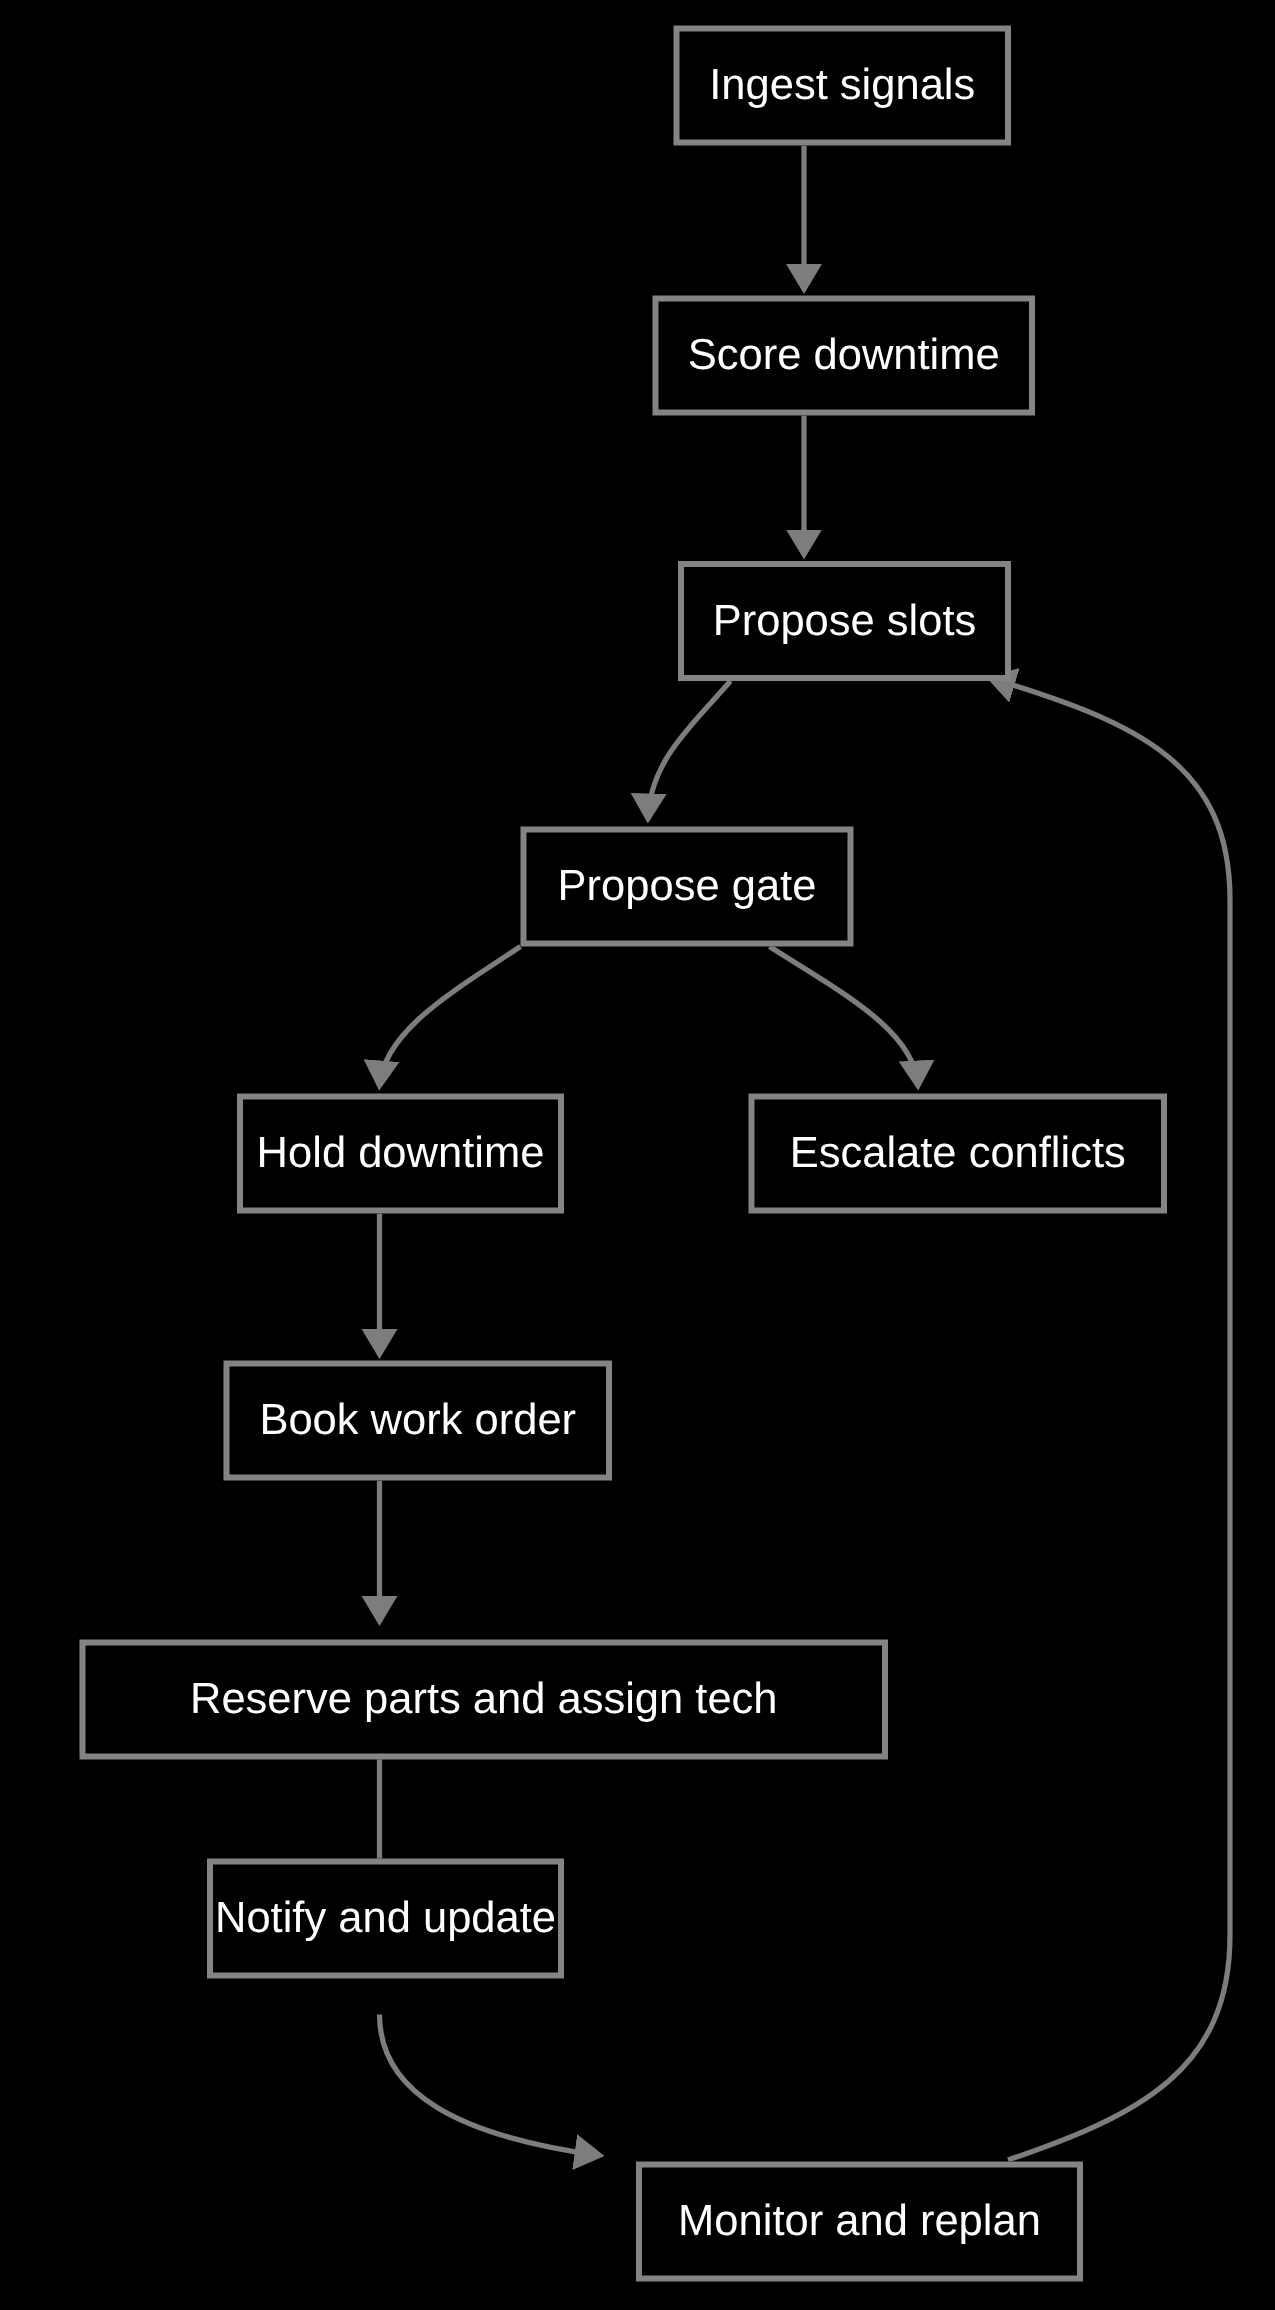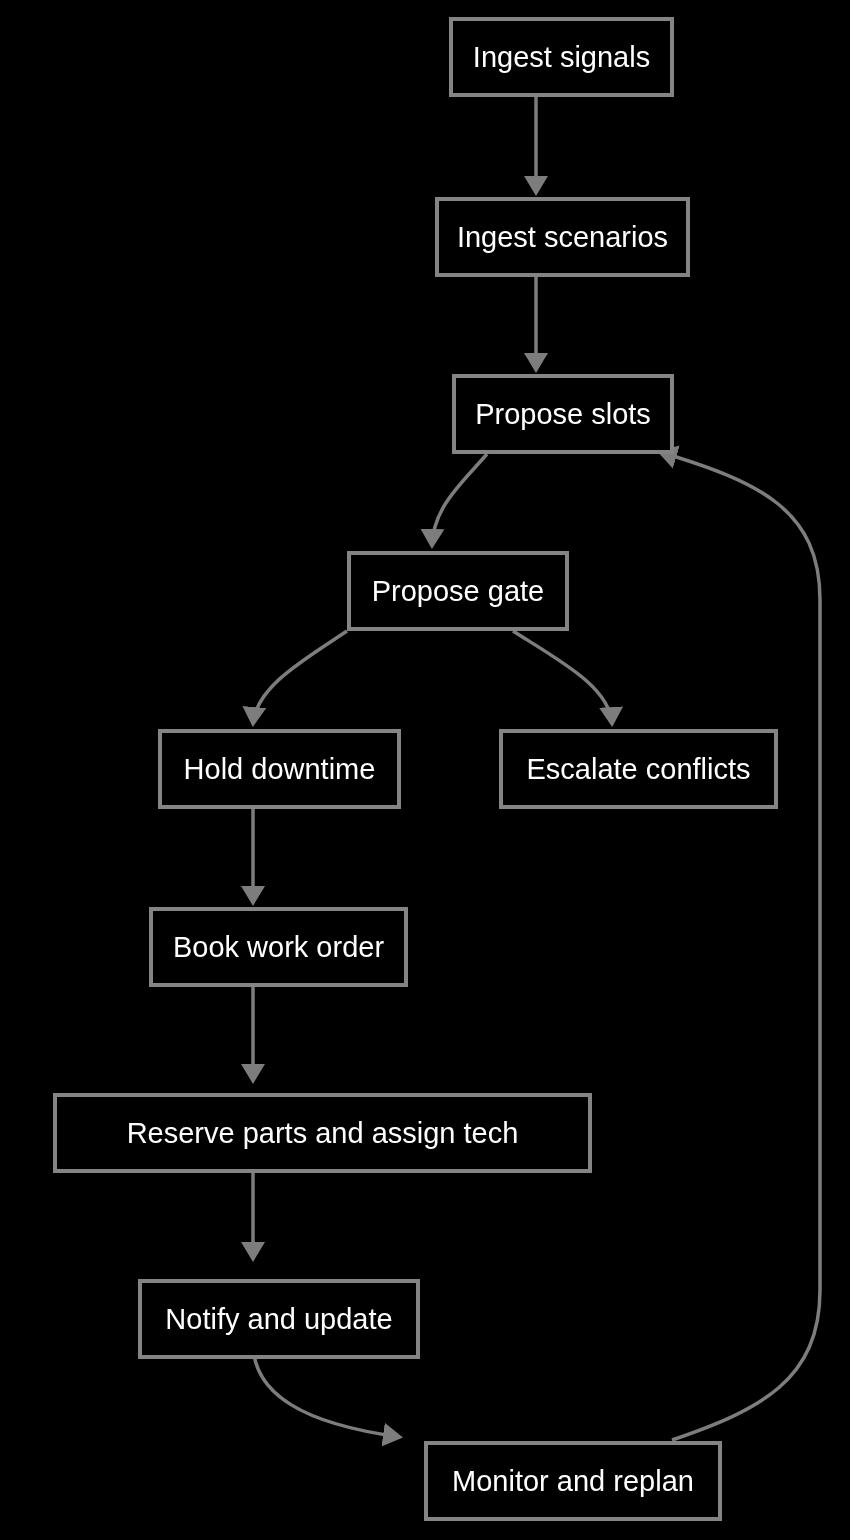--- a/index.html
+++ b/index.html
@@ -58,48 +58,48 @@
       <path marker-end="url(#arrow)" d="M253 1343 C253 1395 305 1424 400 1437"></path>
       <path marker-end="url(#arrow)" d="M672 1440 C760 1410 820 1380 820 1290 L820 600 C820 510 760 482 660 452"></path>
     </g>
   </svg>
 
   <div class="node" style="left:423px;top:17px;width:225px">
     <span class="node-label">Ingest signals</span>
   </div>
 
   <div class="node" style="left:409px;top:197px;width:255px">
-    <span class="node-label">Ingest scenarios</span>
+    <span class="node-label">Score downtime</span>
   </div>
 
   <div class="node" style="left:426px;top:374px;width:222px">
     <span class="node-label">Propose slots</span>
   </div>
 
   <div class="node" style="left:321px;top:551px;width:222px">
     <span class="node-label">Propose gate</span>
   </div>
 
-  <div class="node" style="left:132px;top:729px;width:243px">
+  <div class="node" style="left:132px;top:729px;width:218px">
     <span class="node-label">Hold downtime</span>
   </div>
 
   <div class="node" style="left:123px;top:907px;width:259px">
     <span class="node-label">Book work order</span>
   </div>
 
   <div class="node" style="left:473px;top:729px;width:279px">
     <span class="node-label">Escalate conflicts</span>
   </div>
 
   <div class="node" style="left:27px;top:1093px;width:539px">
     <span class="node-label">Reserve parts and assign tech</span>
   </div>
 
-  <div class="node" style="left:112px;top:1279px;width:282px">
+  <div class="node" style="left:112px;top:1239px;width:238px">
     <span class="node-label">Notify and update</span>
   </div>
 
   <div class="node" style="left:398px;top:1441px;width:298px">
     <span class="node-label">Monitor and replan</span>
   </div>
 
 </div>
 
 </body></html>

